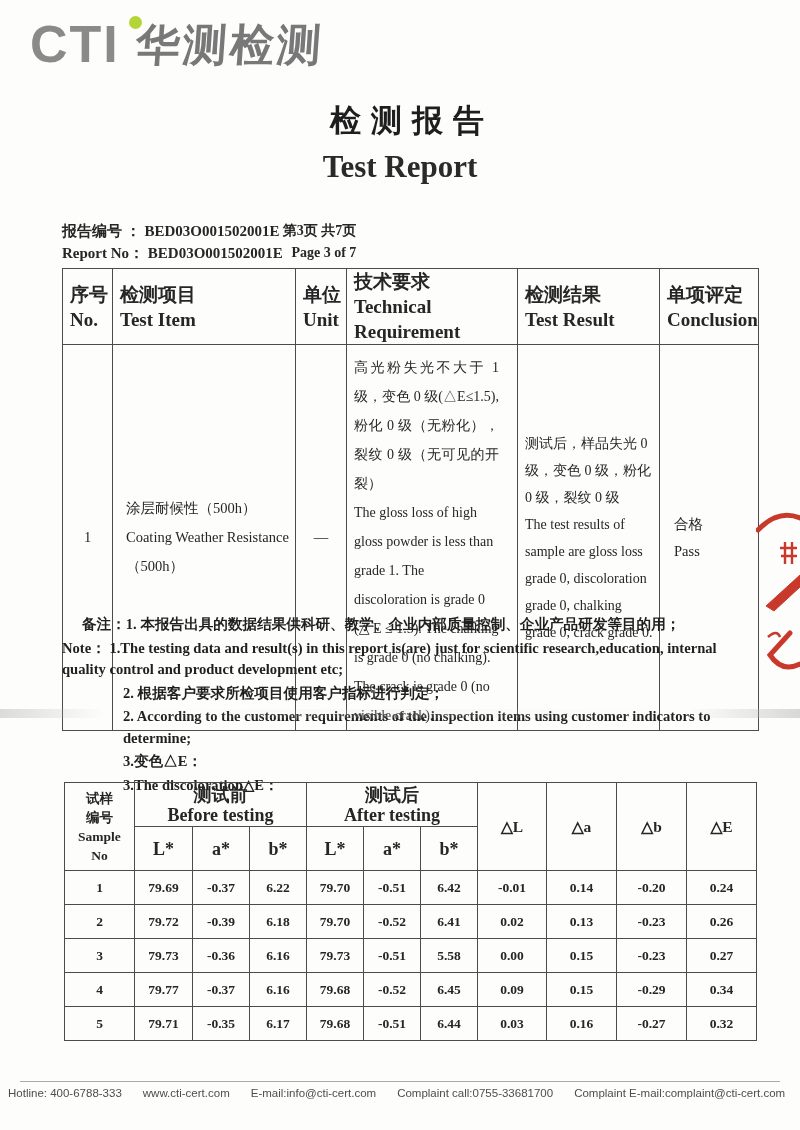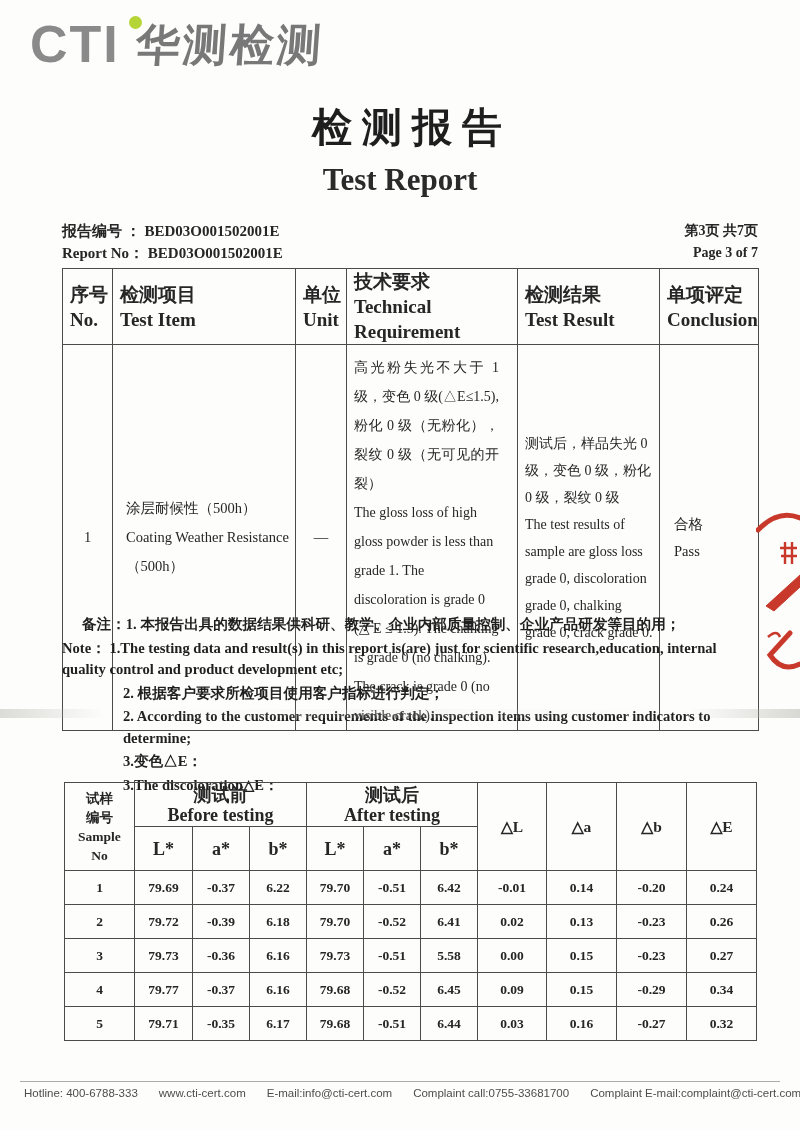--- a/index.html
+++ b/index.html
@@ -21,25 +21,25 @@
     position:absolute; left:99px; top:0px; width:13px; height:13px;
     border-radius:50%; background:var(--logo-dot-green,#b5d435);
   }
   .logo-cn {
     display:inline-block; margin-left:12px; vertical-align:2px;
     font-weight:bold; font-size:44px; letter-spacing:3px; color:#787878;
     transform:skewX(-4deg);
   }
   
   .doc-title { position:absolute; left:0; top:100px; width:800px; text-align:center; }
-  .title-cn { font-size:40px; font-weight:bold; letter-spacing:10px; color:#1e1e1e;padding-left:24px; }
+  .title-cn { font-size:31px; font-weight:bold; letter-spacing:10px; color:#1e1e1e;padding-left:24px; }
   .title-en { font-size:31px; font-weight:bold; margin-top:7px; color:#2a2a2a; }
   
   .meta { position:absolute; left:62px; top:220px; width:696px;
-          display:flex; justify-content:space-between; font-weight:bold; }
+          display:flex; font-weight:bold; }
   .meta-left  { font-size:15px; line-height:22px; }
   .meta-right { font-size:14px; line-height:22px; text-align:right; }
   
   table { border-collapse:collapse; table-layout:fixed; }
   .main-table { position:absolute; left:62px; top:268px; width:696px; }
   .main-table th, .main-table td { border:1.6px solid #4b4b4b; overflow:hidden; }
   .main-table thead th {
     height:70px; vertical-align:middle; text-align:left;
     padding:0 2px 0 7px; white-space:pre-line;
     font-size:19px; line-height:25px; font-weight:bold;
@@ -77,21 +77,21 @@
   .scan-band {
     position:absolute; left:0; top:709px; width:800px; height:9px;
     background:linear-gradient(90deg, rgba(185,185,178,.5) 0%, rgba(255,255,255,0) 13%,
                rgba(225,225,220,.18) 50%, rgba(255,255,255,0) 86%, rgba(185,185,178,.55) 100%);
   }
   .stamp { position:absolute; right:0; top:506px; width:44px; height:172px; }
   .stamp path { stroke:var(--stamp-red,#c9392b); }
   
   .footer-line { position:absolute; left:20px; top:1081px; width:760px; height:1px; background:#ababab; }
   .footer {
-    position:absolute; left:24px; top:1087px; width:760px;
+    position:absolute; left:8px; top:1087px; width:760px;
     display:flex; gap:21px; white-space:nowrap;
     font-family:"Liberation Sans", sans-serif; font-size:11.5px; color:#4d4d4d;
   }
 </style>
 </head>
 <body>
 
 <div class="page">
 
   <div class="logo">

